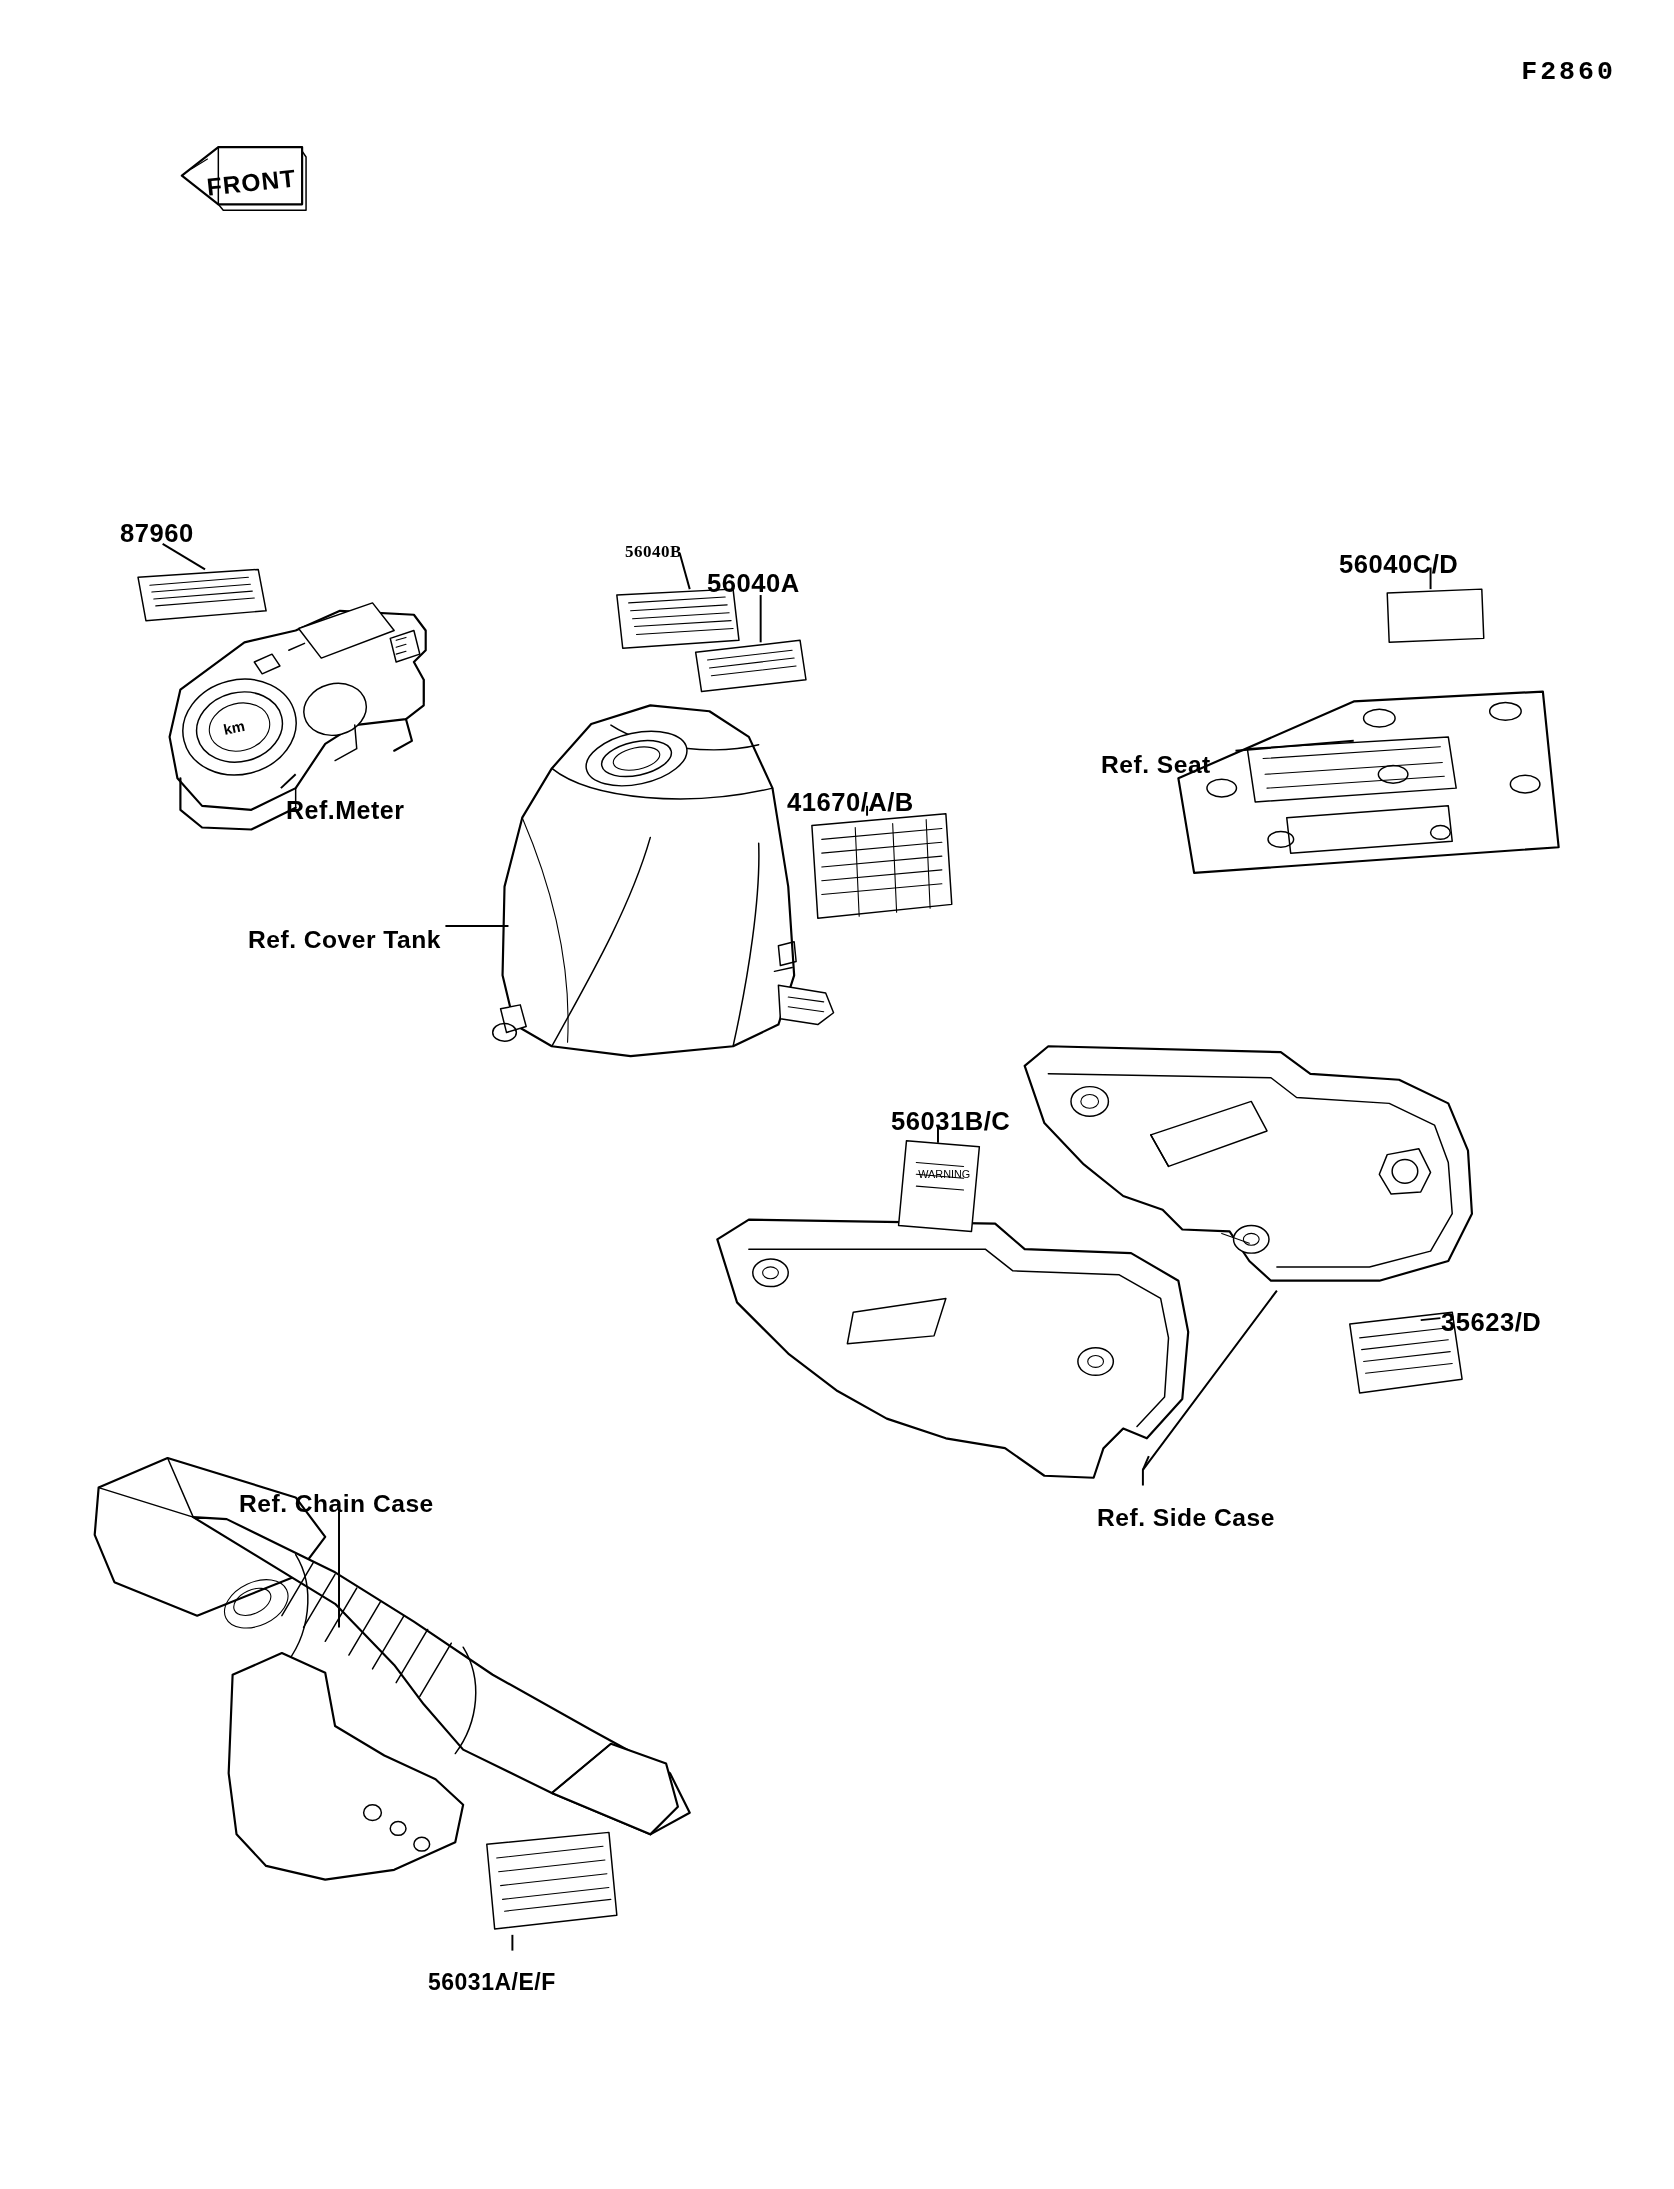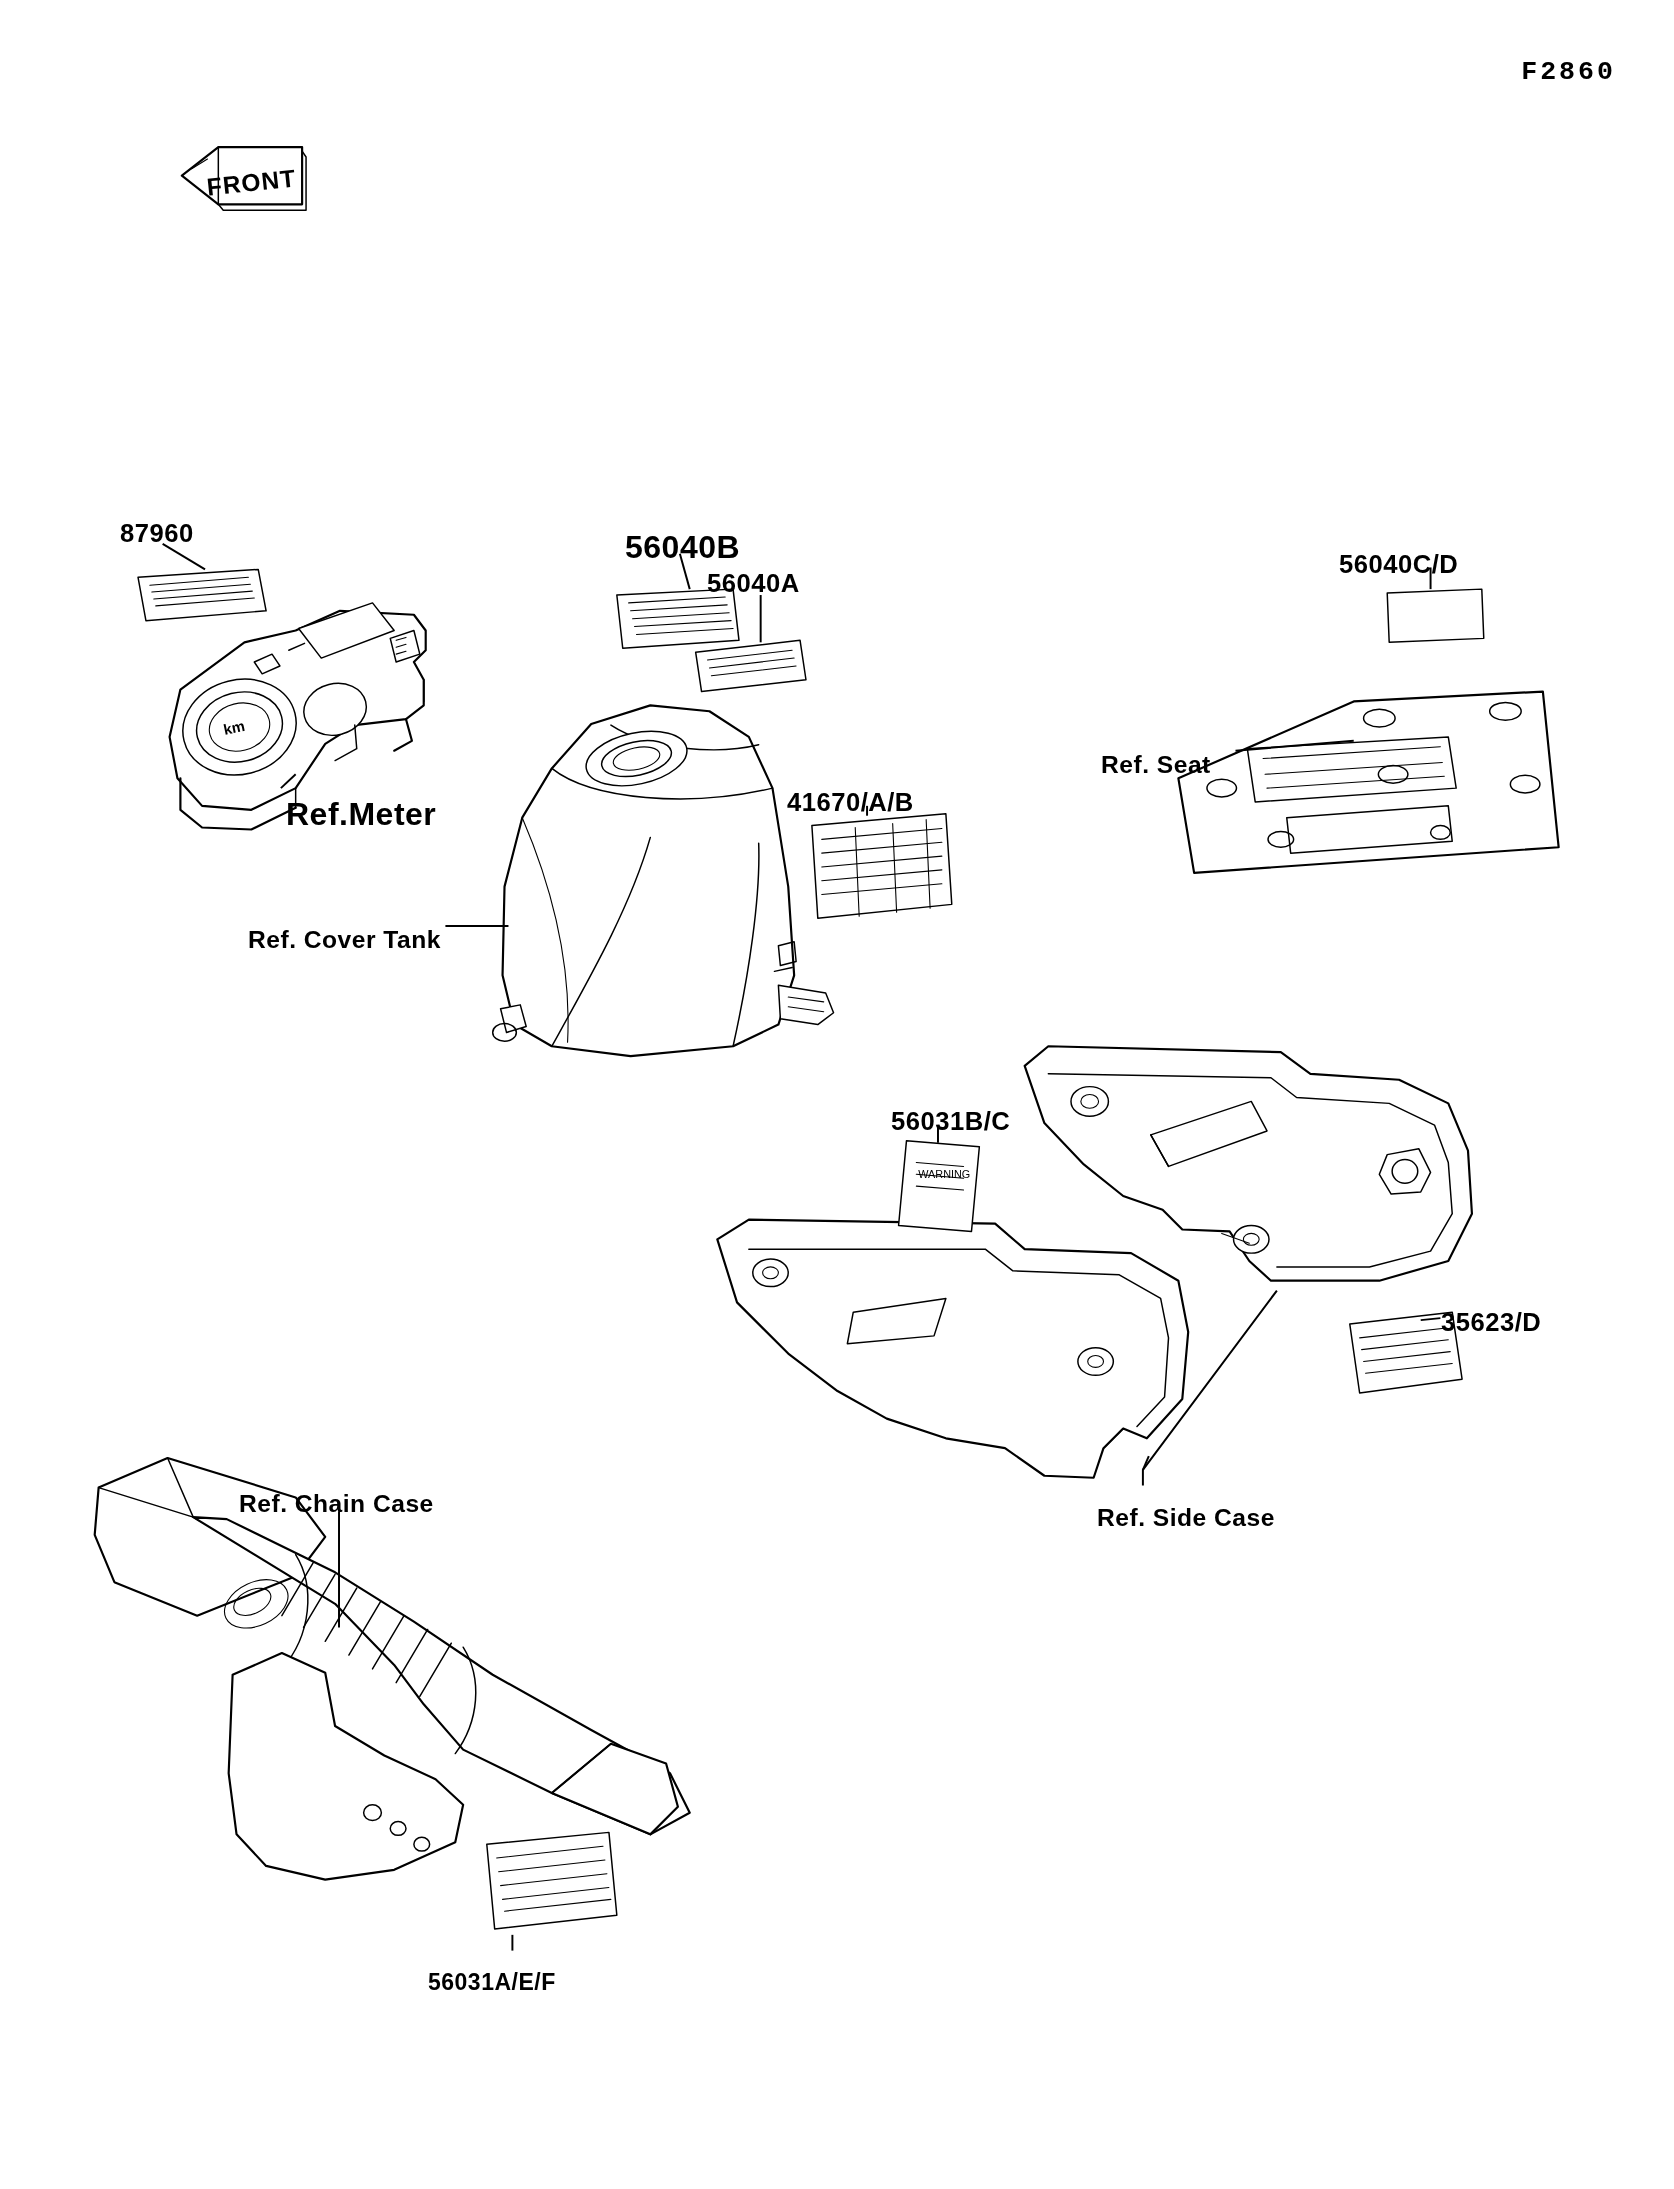--- a/index.html
+++ b/index.html
@@ -236,28 +236,28 @@
 
     <g>
       <path class="fillw-thin" d="M494 1872 L618 1860 L626 1944 L502 1958 Z"></path>
       <path class="ln-hair" d="M504 1886 L612 1874 M506 1900 L614 1888 M508 1914 L616 1902 M510 1928 L618 1916 M512 1940 L620 1928"></path>
       <path class="lead" d="M520 1964 L520 1980"></path>
     </g>
 
   </svg>
 
   <div class="label" style="font-size:25.6px; left:120px; top:519px;">87960</div>
-  <div class="label" style="font-size:32px; left:625px; top:529px;">56040B</div>
+  <div class="label" style="font-size:17px; left:625px; top:542px;font-family:Liberation Serif, serif;">56040B</div>
   <div class="label" style="font-size:25.6px; left:707px; top:569px;">56040A</div>
   <div class="label" style="font-size:25.6px; left:1339px; top:550px;">56040C/D</div>
   <div class="label" style="font-size:25.6px; left:787px; top:788px;">41670/A/B</div>
   <div class="label" style="font-size:25.6px; left:891px; top:1107px;">56031B/C</div>
   <div class="label" style="font-size:25.6px; left:1441px; top:1308px;">35623/D</div>
   <div class="label" style="font-size:23px; left:428px; top:1969px;">56031A/E/F</div>
 
-  <div class="label" style="font-size:32px; left:286px; top:796px;">Ref.Meter</div>
+  <div class="label" style="font-size:25px; left:286px; top:796px;">Ref.Meter</div>
   <div class="label" style="font-size:24.6px; left:248px; top:926px;">Ref. Cover Tank</div>
   <div class="label" style="font-size:24.6px; left:1101px; top:751px;">Ref. Seat</div>
   <div class="label" style="font-size:24.6px; left:1097px; top:1504px;">Ref. Side Case</div>
   <div class="label" style="font-size:24.6px; left:239px; top:1490px;">Ref. Chain Case</div>
 
 </div>
 
 
 </body></html>

